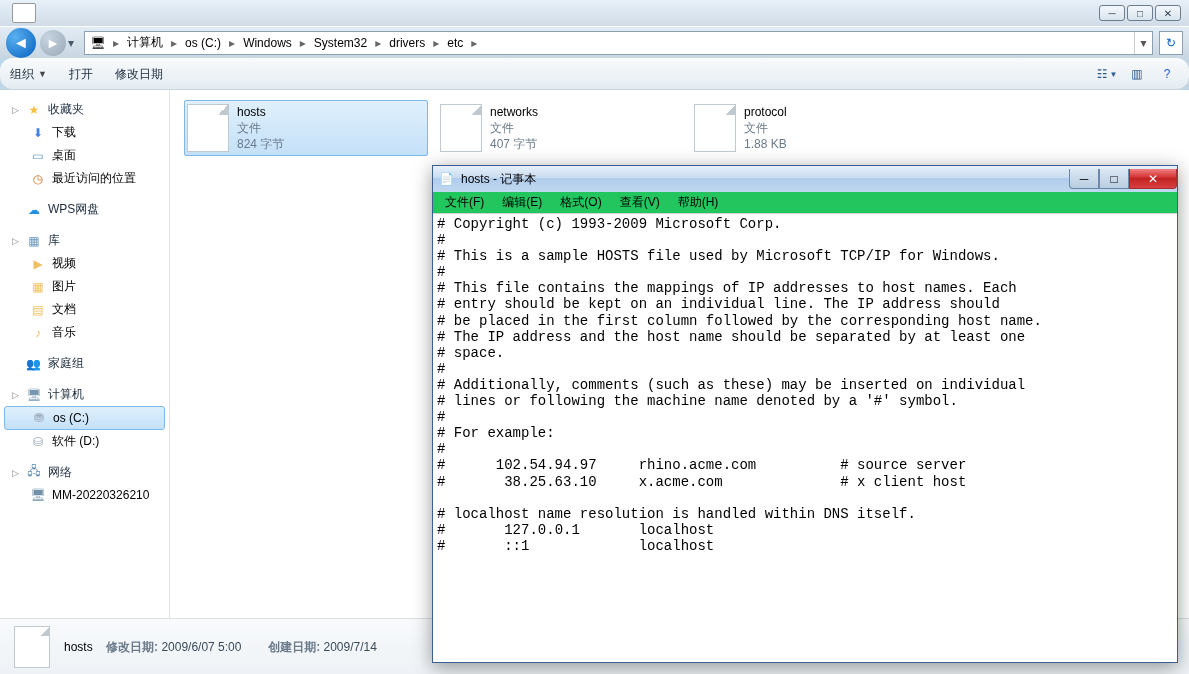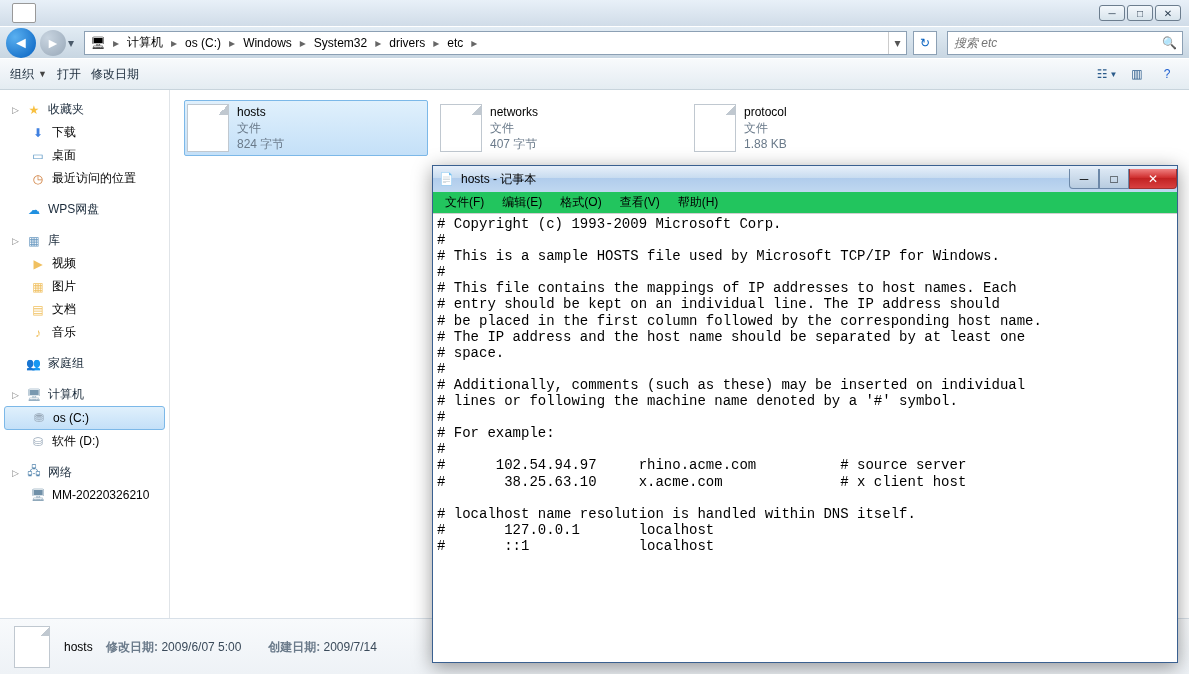--- a/index.html
+++ b/index.html
@@ -24,21 +24,21 @@
 .bc { display: flex; align-items: center; height: 100%; }
 .bc-item { padding: 0 6px; height: 100%; display: flex; align-items: center; cursor: pointer; }
 .bc-sep { color: #666; padding: 0 2px; }
 .addr-drop { width: 18px; text-align: center; color: #555; border-left: 1px solid #ccc; height: 100%; display: flex; align-items: center; justify-content: center; }
 .refresh-btn { width: 24px; height: 24px; background: #fff; border: 1px solid #8ca0b4; margin-left: 2px; display: flex; align-items: center; justify-content: center; color: #0560c0; cursor: pointer; }
 .searchbox { width: 236px; height: 24px; background: #fff; border: 1px solid #8ca0b4; margin-left: 6px; display: flex; align-items: center; }
 .searchbox input { border: none; outline: none; flex: 1; padding: 0 6px; font-style: italic; color: #888; font-size: 12px; }
 .search-icon { width: 24px; text-align: center; color: #0560c0; }
 
 
-.toolbar { height: 32px; background: linear-gradient(to bottom, #f8fafc, #e4ecf2); border-top: 1px solid #fff; border-bottom: 1px solid #c8d4dc; display: flex; align-items: center; padding: 0 10px; gap: 10px; }
+.toolbar { height: 32px; background: linear-gradient(to bottom, #f8fafc, #e4ecf2); border-top: 1px solid #fff; border-bottom: 1px solid #c8d4dc; display: flex; align-items: center; padding: 0 10px; gap: 22px; border-radius: 13px; }
 .tb-item { display: flex; align-items: center; gap: 4px; cursor: pointer; color: #1a2a3a; }
 .tb-item .drop { font-size: 9px; color: #444; }
 .tb-right { margin-left: auto; display: flex; gap: 6px; align-items: center; }
 .tb-iconbtn { width: 24px; height: 22px; display: flex; align-items: center; justify-content: center; cursor: pointer; color: #2a5a8a; }
 
 
 .body { display: flex; height: calc(100% - 26px - 32px - 32px - 56px); background: #fff; }
 .sidebar { width: 170px; background: #fff; border-right: 1px solid #e0e4e8; padding: 8px 0; overflow: hidden; }
 .sb-group { margin-bottom: 8px; }
 .sb-head { display: flex; align-items: center; gap: 6px; padding: 3px 12px; cursor: pointer; }
@@ -129,24 +129,20 @@
           <span class="bc-sep">▸</span>
           <span class="bc-item">drivers</span>
           <span class="bc-sep">▸</span>
           <span class="bc-item">etc</span>
           <span class="bc-sep">▸</span>
         </div>
       <div style="flex:1"></div>
       <div class="addr-drop">▾</div>
     </div>
     <div class="refresh-btn">↻</div>
-    <div class="searchbox">
-      <input placeholder="搜索 etc" style="">
-      <div class="search-icon">🔍</div>
-    </div>
   </div>
 
   <div class="toolbar">
     <div class="tb-item">
         <span>组织</span>
         <span class="drop">▼</span>
       </div>
     <div class="tb-item">
         <span>打开</span>
       </div>

